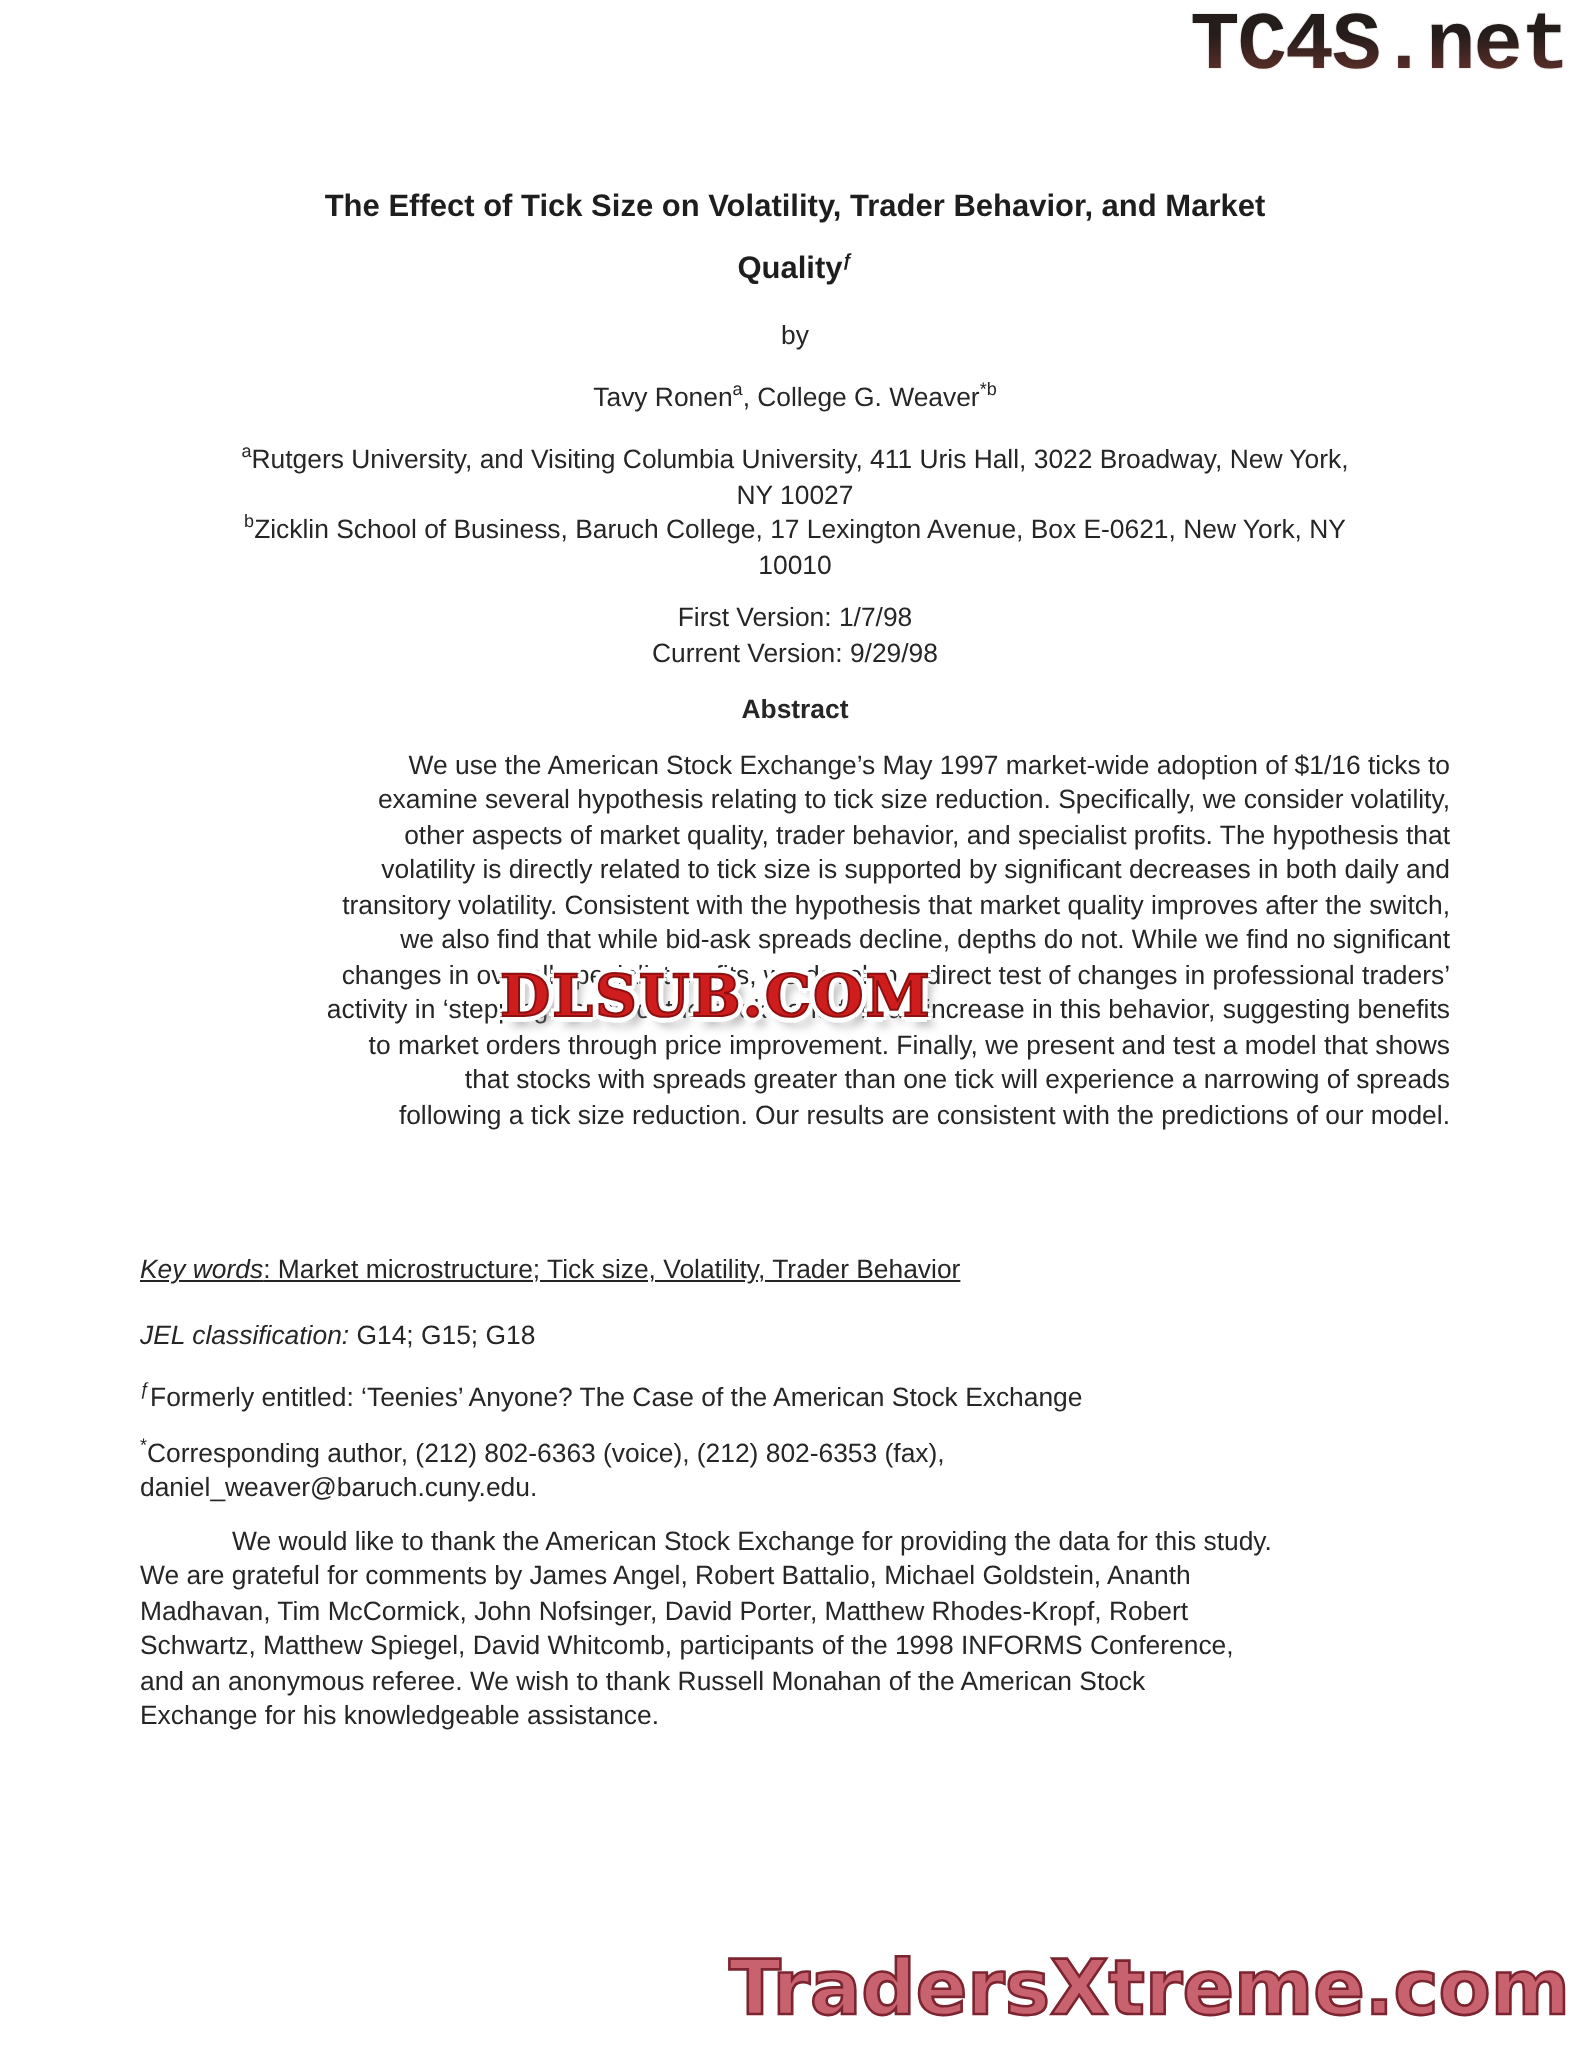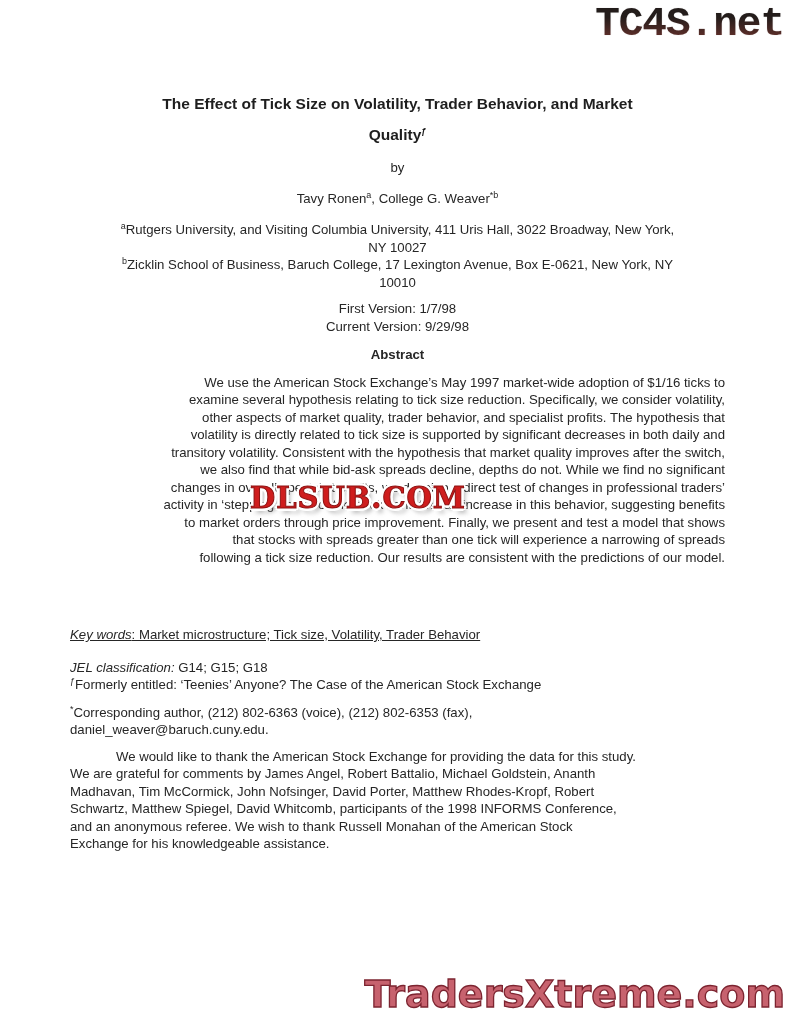--- a/index.html
+++ b/index.html
@@ -19,21 +19,21 @@
   }
   .byline { margin-top:9px; text-align:center; }
   .authors { margin-top:13px; text-align:center; }
   .affils { margin-top:14px; text-align:center; }
   .aff { white-space:pre-line; }
   .versions { margin-top:9px; text-align:center; white-space:pre-line; }
   .abstract-heading { margin-top:11px; text-align:center; font-weight:bold; }
   .abstract-text { margin-top:10px; white-space:pre-line; text-indent:46px;text-align:right; }
   .keywords { margin-top:60px;text-decoration:underline; }
   .jel { margin-top:15px; }
-  .former { }
+  .former { margin-top:14px; }
   .corresponding { margin-top:10px; white-space:pre-line; }
   .acks { margin-top:9px; white-space:pre-line; text-indent:46px; }
   .ital { font-style:italic; }
   sup { font-size:9px; vertical-align:super; line-height:0; }
 
   
   .wm-top {
     position:absolute; top:1px; right:7px;
     font-size:41px; font-weight:bold; letter-spacing:-1px;
     font-family:Liberation Mono, monospace;

